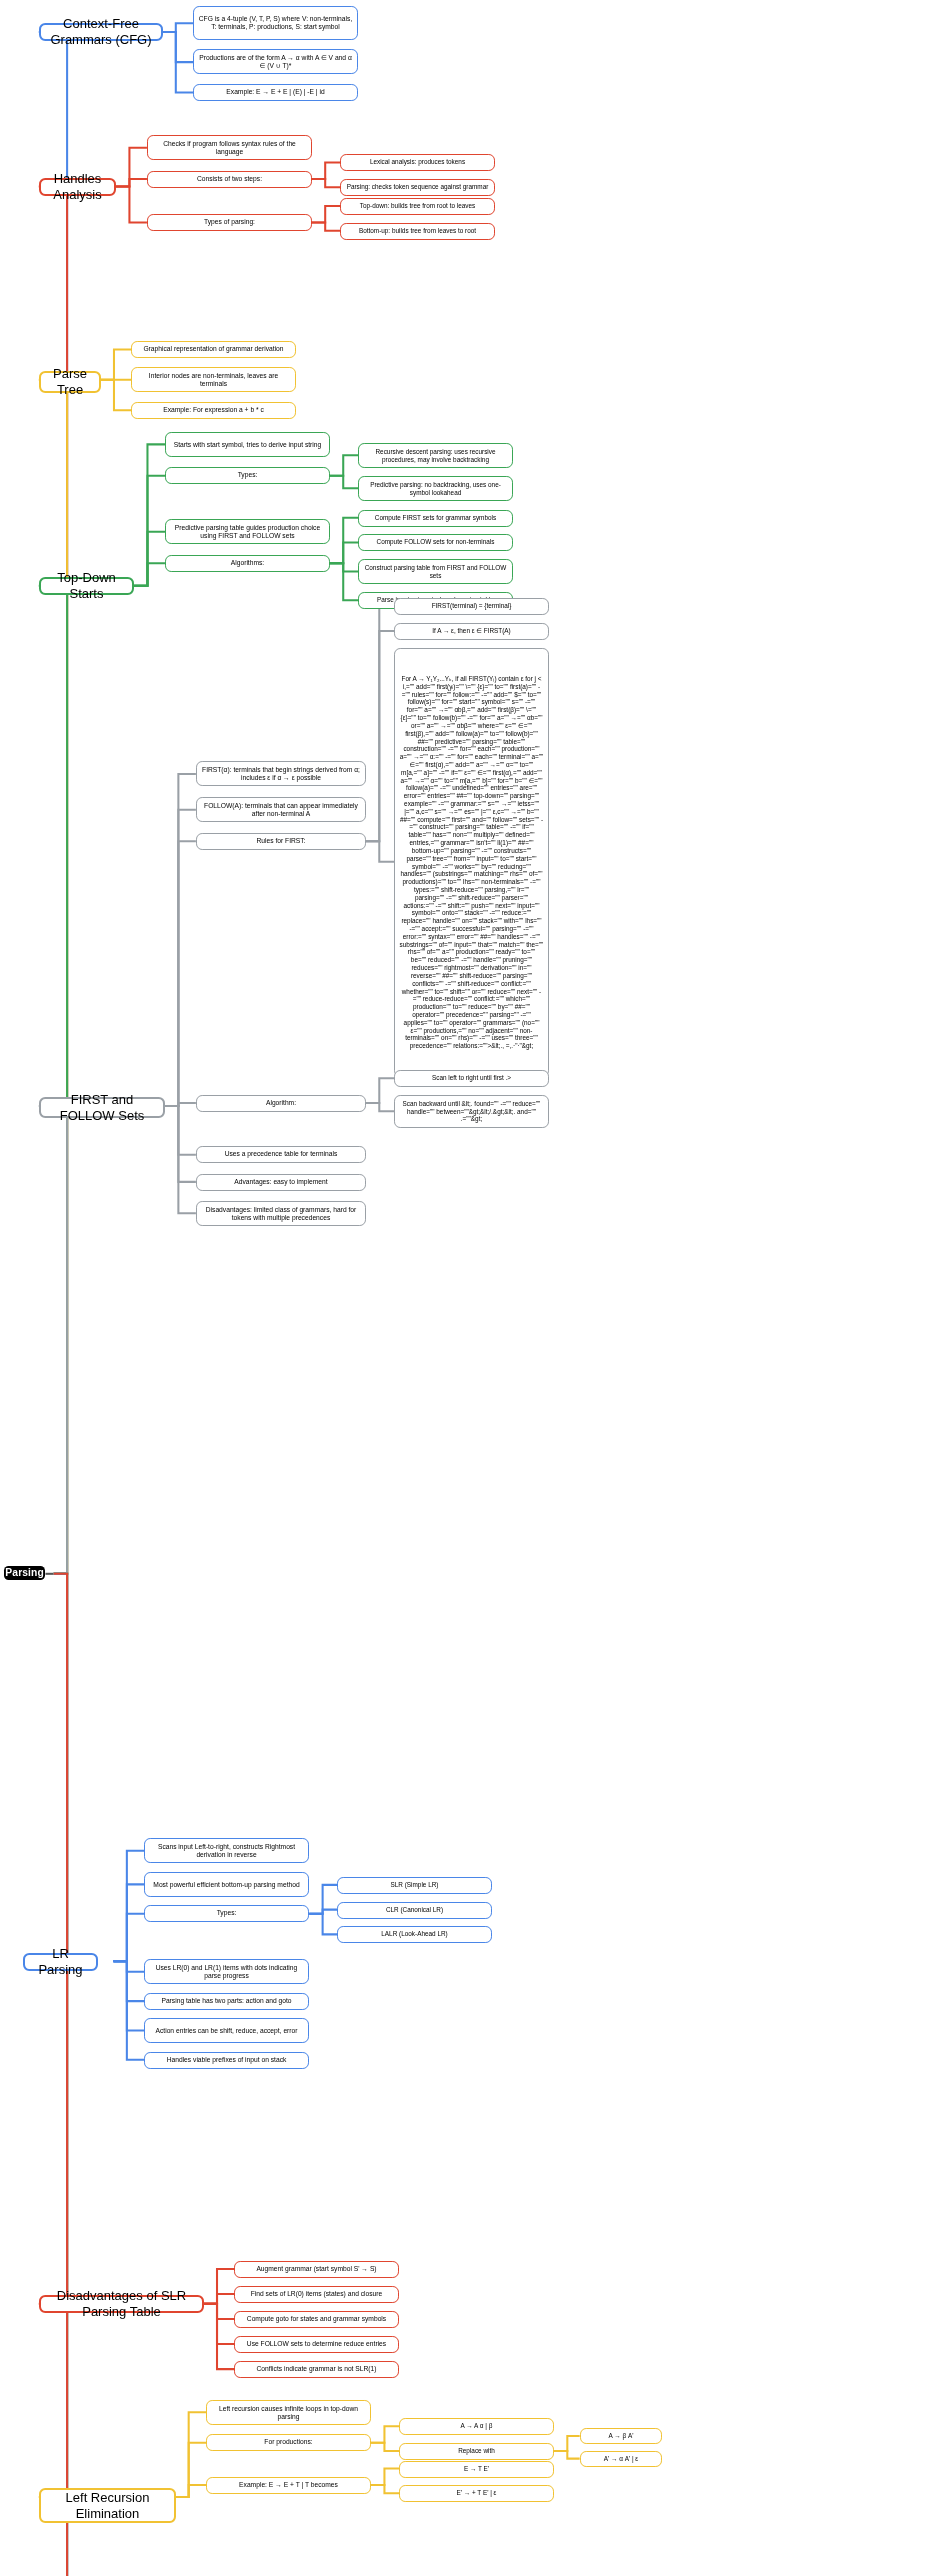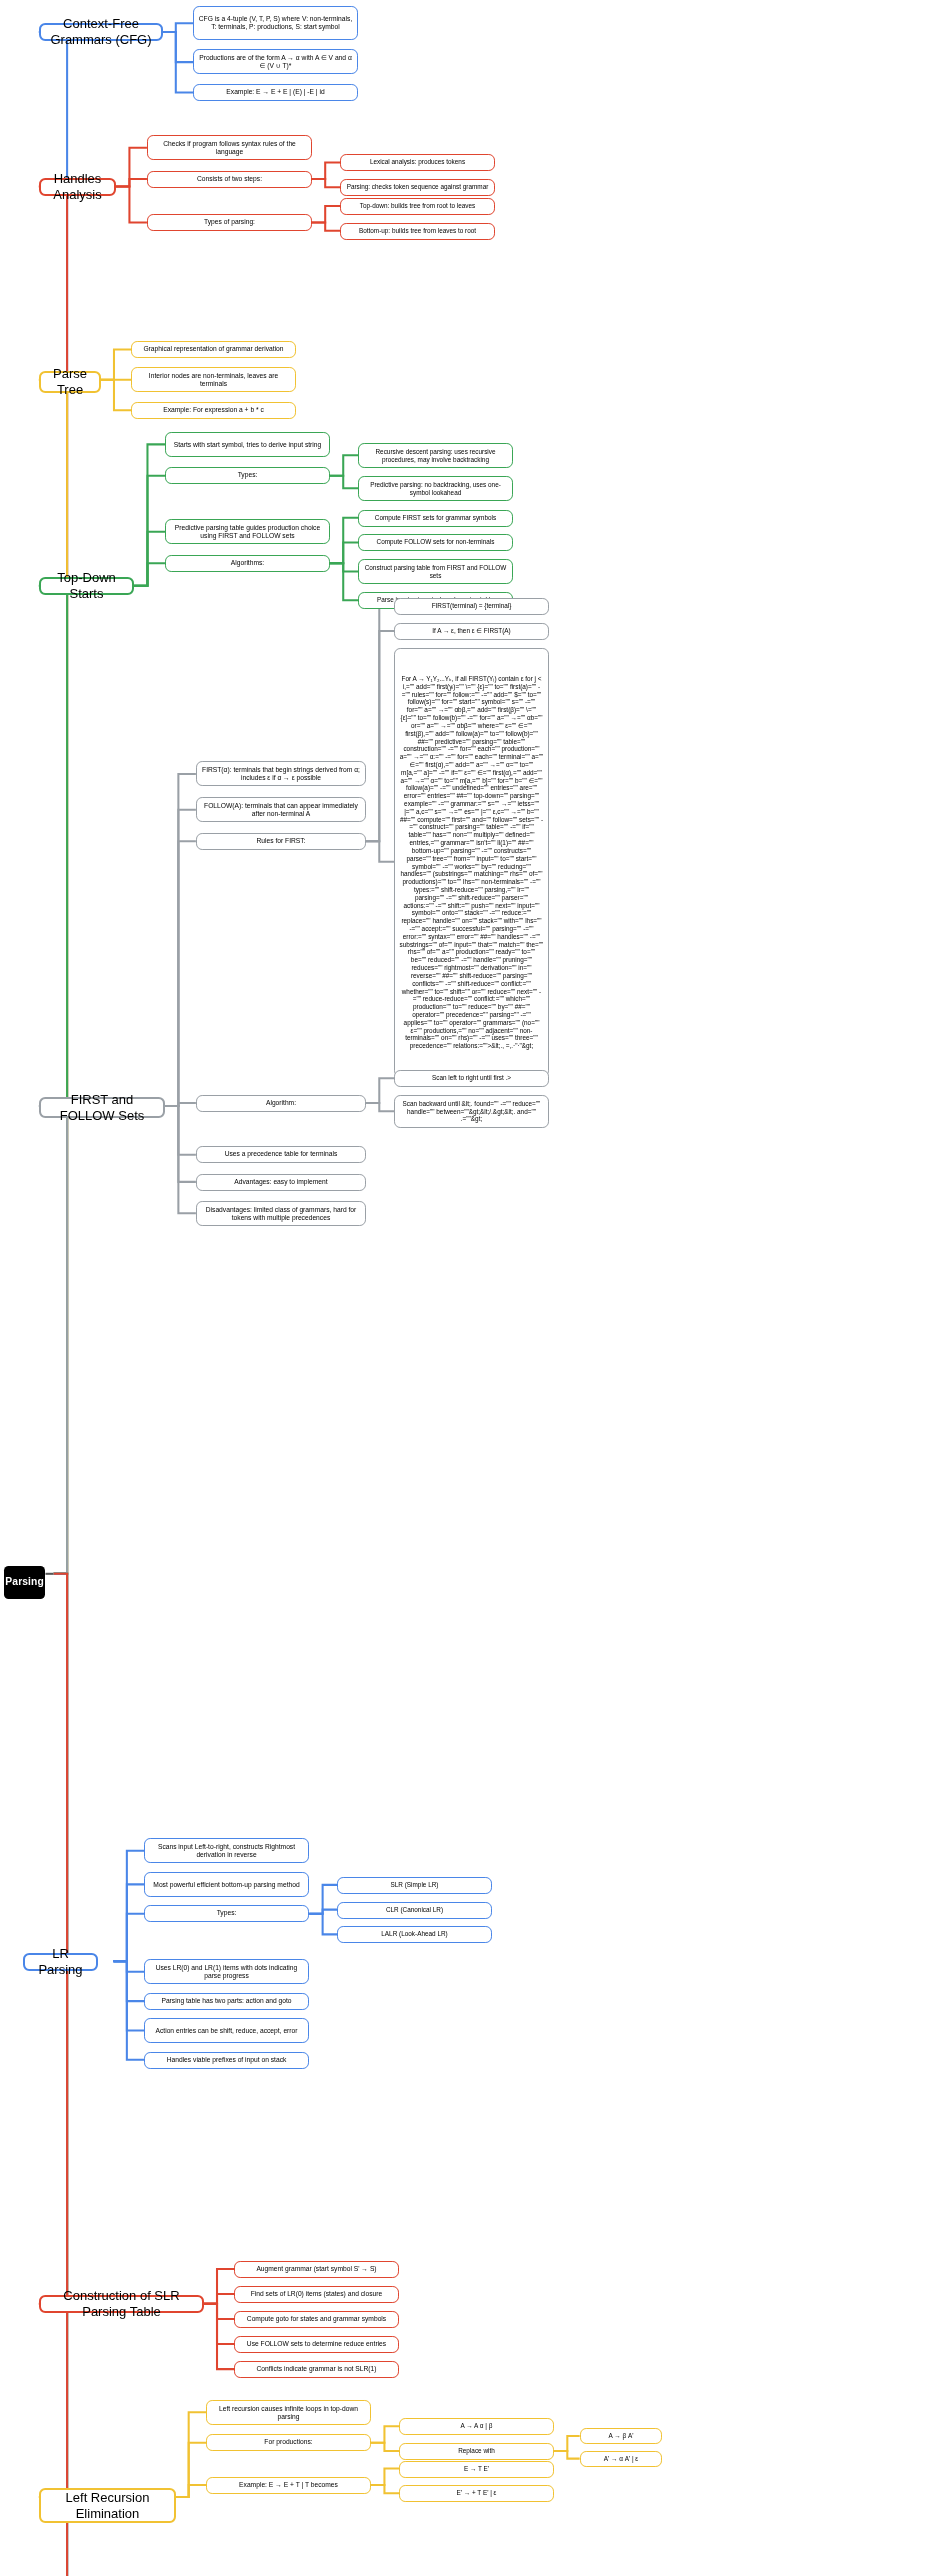--- a/index.html
+++ b/index.html
@@ -118,21 +118,21 @@
       <path d="M305,5457 H331 V5451.280000000001 H365" fill="none" stroke="#4a86e8" stroke-width="4" stroke-linecap="butt"></path>
       <path d="M305,5457 H331 V5508.24 H365" fill="none" stroke="#4a86e8" stroke-width="4" stroke-linecap="butt"></path>
       <path d="M104,3055 H130 V5847 H75" fill="none" stroke="#e0452f" stroke-width="4" stroke-linecap="butt"></path>
       <path d="M350,5847 H376 V5552.64 H410" fill="none" stroke="#e0452f" stroke-width="4" stroke-linecap="butt"></path>
       <path d="M350,5847 H376 V5617.92 H410" fill="none" stroke="#e0452f" stroke-width="4" stroke-linecap="butt"></path>
       <path d="M350,5847 H376 V5683.2 H410" fill="none" stroke="#e0452f" stroke-width="4" stroke-linecap="butt"></path>
       <path d="M350,5847 H376 V5748.48 H410" fill="none" stroke="#e0452f" stroke-width="4" stroke-linecap="butt"></path>
       <path d="M350,5847 H376 V5813.759999999999 H410" fill="none" stroke="#e0452f" stroke-width="4" stroke-linecap="butt"></path>
       <path d="M350,5847 H376 V5879.039999999999 H410" fill="none" stroke="#e0452f" stroke-width="4" stroke-linecap="butt"></path>
     </svg>
-<div class="node root " style="left: 4.1px; top: 1566px; width: 41px; height: 33px;">
+<div class="node root " style="left: 4.1px; top: 1566px; width: 41px; height: 14px;">
       <span>Parsing</span>
     </div>
     <div class="node lvl1 c-blue" style="left: 39px; top: 23px; width: 124px; height: 17.5px;">
       <span>Context-Free Grammars (CFG)</span>
     </div>
     <div class="node lvl2 c-blue" style="left: 193px; top: 6.2px; width: 165px; height: 34px;">
       <span>CFG is a 4-tuple (V, T, P, S) where V: non-terminals, T: terminals, P: productions, S: start symbol</span>
     </div>
     <div class="node lvl2 c-blue" style="left: 193px; top: 49px; width: 165px; height: 25.4px;">
       <span>Productions are of the form A → α with A ∈ V and α ∈ (V ∪ T)*</span>
@@ -275,21 +275,21 @@
     <div class="node lvl2 c-blue" style="left: 144px; top: 1993px; width: 165px; height: 17px;">
       <span>Parsing table has two parts: action and goto</span>
     </div>
     <div class="node lvl2 c-blue" style="left: 144px; top: 2018px; width: 165px; height: 25.4px;">
       <span>Action entries can be shift, reduce, accept, error</span>
     </div>
     <div class="node lvl2 c-blue" style="left: 144px; top: 2052px; width: 165px; height: 17px;">
       <span>Handles viable prefixes of input on stack</span>
     </div>
     <div class="node lvl1 c-red" style="left: 39px; top: 2295px; width: 165px; height: 17.5px;">
-      <span>Construction of SLR Parsing Table</span>
+      <span>Disadvantages of SLR Parsing Table</span>
     </div>
     <div class="node lvl2 c-red" style="left: 234px; top: 2261px; width: 165px; height: 17px;">
       <span>Augment grammar (start symbol S' → S)</span>
     </div>
     <div class="node lvl2 c-red" style="left: 234px; top: 2286px; width: 165px; height: 17px;">
       <span>Find sets of LR(0) items (states) and closure</span>
     </div>
     <div class="node lvl2 c-red" style="left: 234px; top: 2311px; width: 165px; height: 17px;">
       <span>Compute goto for states and grammar symbols</span>
     </div>

